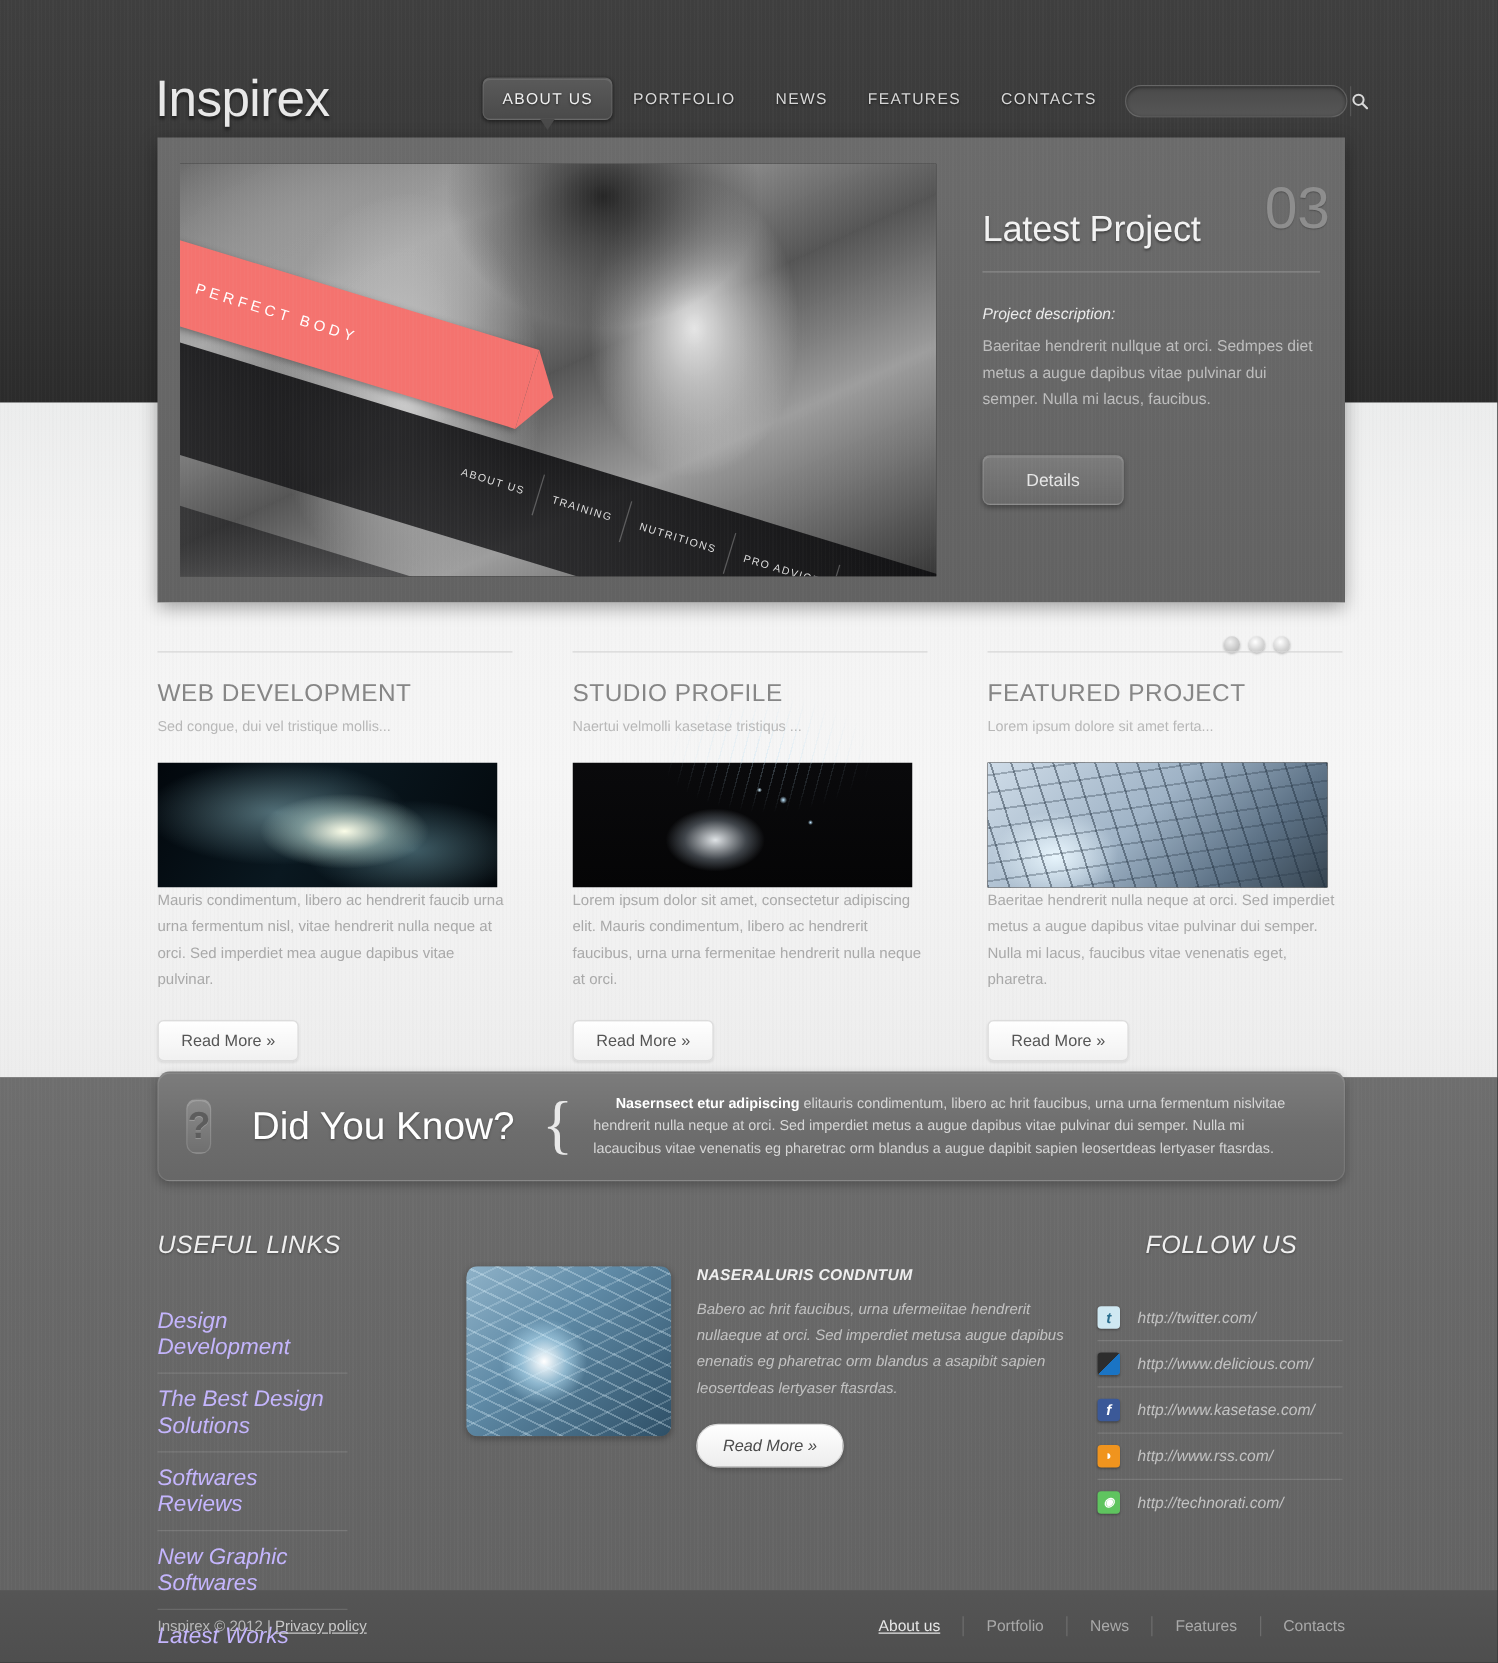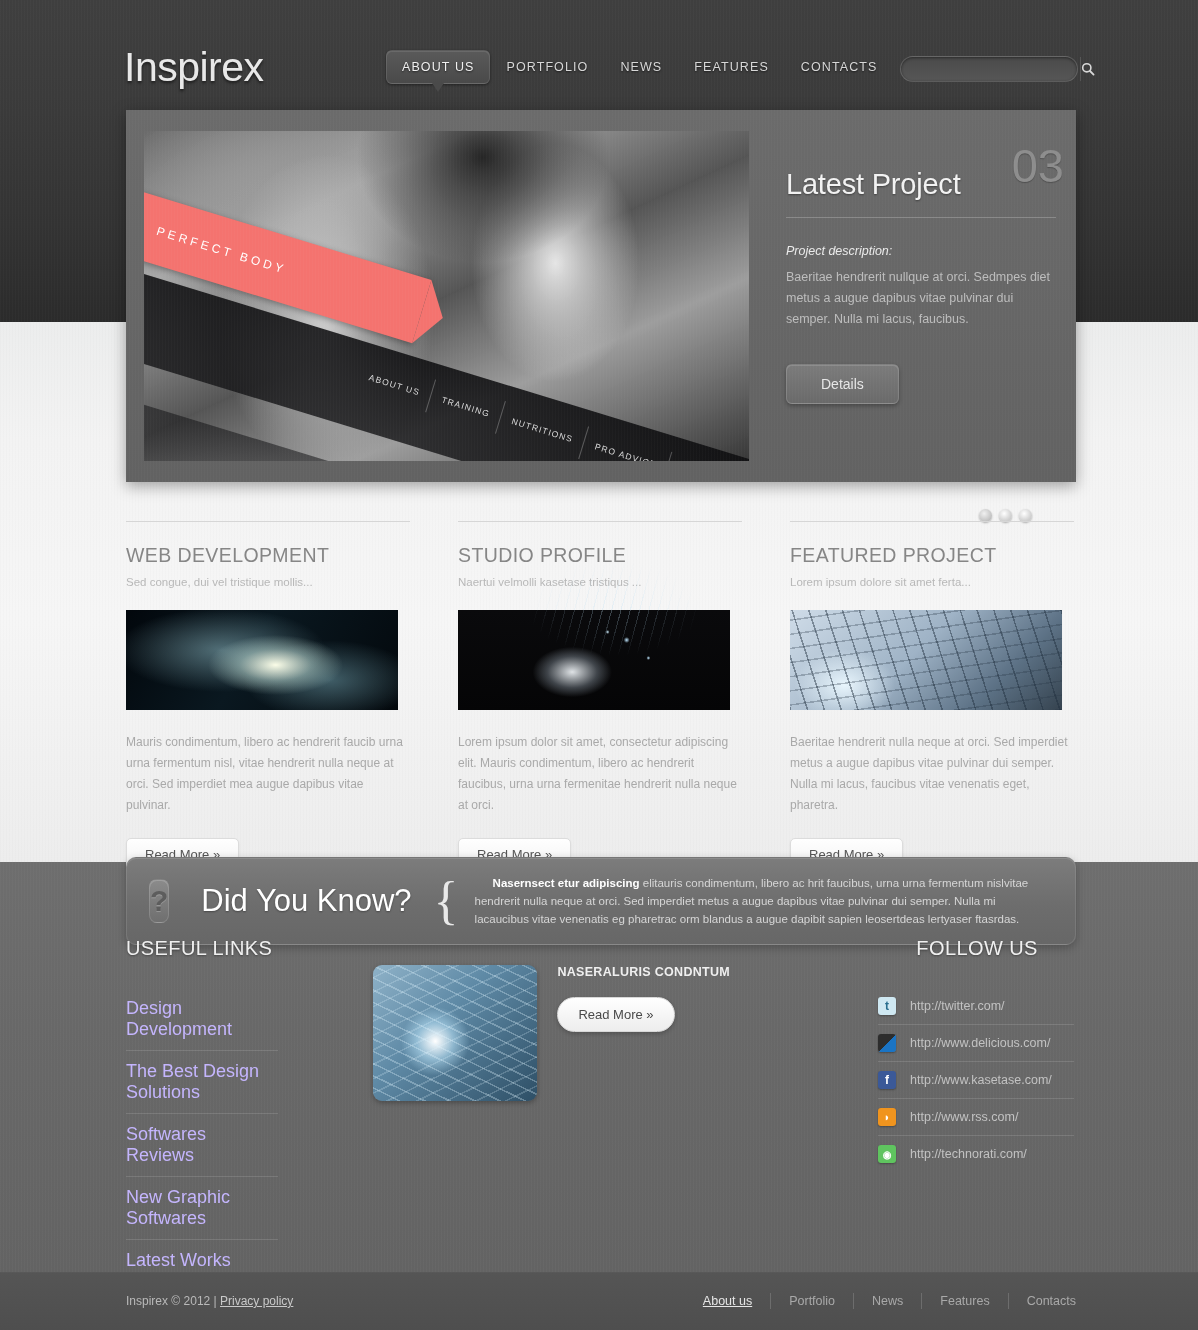--- a/index.html
+++ b/index.html
@@ -39,21 +39,21 @@
     content:""; position:absolute; inset:0;
     background: repeating-linear-gradient(90deg, rgba(255,255,255,.022) 0 1px, rgba(0,0,0,0) 1px 3px);
   }
   .band-bottom {
     position:absolute; left:0; top:1272px; width:1198px; height:58px;
     background: linear-gradient(180deg,#555555 0%, #4e4e4e 100%);
     border-top: 1px solid rgba(255,255,255,0.06);
   }
 
   
-  .header { position:absolute; left:0; top:4px; width:1198px; height:112px;text-decoration:underline; }
+  .header { position:absolute; left:0; top:16px; width:1198px; height:112px;text-decoration:underline; }
   .logo {
     position:absolute; left:124px; top:40px;
     font-size:41px; font-weight:400; color:#e8e8e8; letter-spacing:-0.5px;
     text-shadow: 0 2px 3px rgba(0,0,0,.55);
     font-family:"Liberation Sans", sans-serif;
   }
   .mainnav { position:absolute; left:386px; top:46px; display:flex; align-items:flex-start; }
   .nav-item {
     font-size:12.5px; letter-spacing:1.1px; color:#d8d8d8;
     padding:10px 16px; cursor:pointer; position:relative;
@@ -216,21 +216,21 @@
     background:
       radial-gradient(ellipse 70px 50px at 20% 75%, rgba(235,248,255,.95) 0%, rgba(200,225,240,0) 72%),
       linear-gradient(135deg,#cfdce8 0%, #9fb3c6 45%, #5d7286 75%, #35434f 100%);
   }
   .thumb3:after{
     content:""; position:absolute; inset:0;
     background:
       repeating-linear-gradient(72deg, rgba(30,45,60,.45) 0 1.5px, rgba(0,0,0,0) 1.5px 16px),
       repeating-linear-gradient(-8deg, rgba(40,55,70,.30) 0 1.5px, rgba(0,0,0,0) 1.5px 14px);
   }
-  .col-body { font-size:12px; color:#a9a9a9; line-height:21px; margin-top:22px; }
+  .col-body { font-size:12px; color:#a9a9a9; line-height:21px; }
   .readmore {
     display:inline-block; margin-top:22px; padding:8px 18px; border-radius:5px;
     background: linear-gradient(180deg,#ffffff 0%, #f1f1f1 100%);
     border:1px solid #dcdcdc; color:#555; font-size:13px; cursor:pointer;
     box-shadow: 0 1px 2px rgba(0,0,0,.08);
   }
 
   
   .dyk {
     position:absolute; left:126px; top:857px; width:950px; height:88px;
@@ -250,21 +250,21 @@
     box-shadow: inset 0 1px 0 rgba(255,255,255,.18);
   }
   .dyk-title { font-size:31px; color:#fff; margin-left:32px; white-space:nowrap;
     text-shadow:0 1px 2px rgba(0,0,0,.35); }
   .brace { font-size:52px; color:#e9e9e9; margin:0 16px 0 22px; font-weight:300; line-height:0.8;
     font-family:"Liberation Serif", serif; }
   .dyk-text { font-size:11.5px; color:#d6d6d6; line-height:18px; }
   .dyk-text b { color:#ffffff;margin-left:18px; }
 
   
-  .footcols { position:absolute; left:126px; top:937px; width:950px; display:flex; }
+  .footcols { position:absolute; left:126px; top:985px; width:950px; display:flex;font-style:italic; }
   .f-title { font-size:20px; color:#f0f0f0; letter-spacing:0.4px; font-weight:400;
     text-shadow:0 1px 2px rgba(0,0,0,.35); }
   .useful { width:250px; }
   .ul-list { margin-top:28px; list-style:none; width:152px; }
   .ul-list li { font-size:18px; color:#c4b5fd; padding:10px 0;
     border-bottom:1px solid rgba(255,255,255,.13); cursor:pointer; }
   .ul-list li:last-child { border-bottom:0; }
 
   .tutorials { width:510px; }
   .tut-row { display:flex; margin-top:28px; gap:20px; }
@@ -431,20 +431,21 @@
         <li>New Graphic Softwares</li>
         <li>Latest Works</li>
       </ul>
     </div>
 
     <div class="tutorials">
       <div class="tut-row">
         <div class="tut-thumb"></div>
         <div>
           <div class="tut-title">NASERALURIS CONDNTUM</div>
+          <div class="tut-body">Babero ac hrit faucibus, urna ufermeiitae hendrerit nullaeque at orci. Sed imperdiet metusa augue dapibus enenatis eg pharetrac orm blandus a asapibit sapien leosertdeas lertyaser ftasrdas.</div>
           <div class="readmore-dark">Read More »</div>
         </div>
       </div>
     </div>
 
     <div class="follow">
       <div class="f-title">FOLLOW US</div>
       <ul class="soc-list">
         <li>
           <span class="soc-ico" style="background:#cfe8f2;color:#2a6e8e;">t</span>

